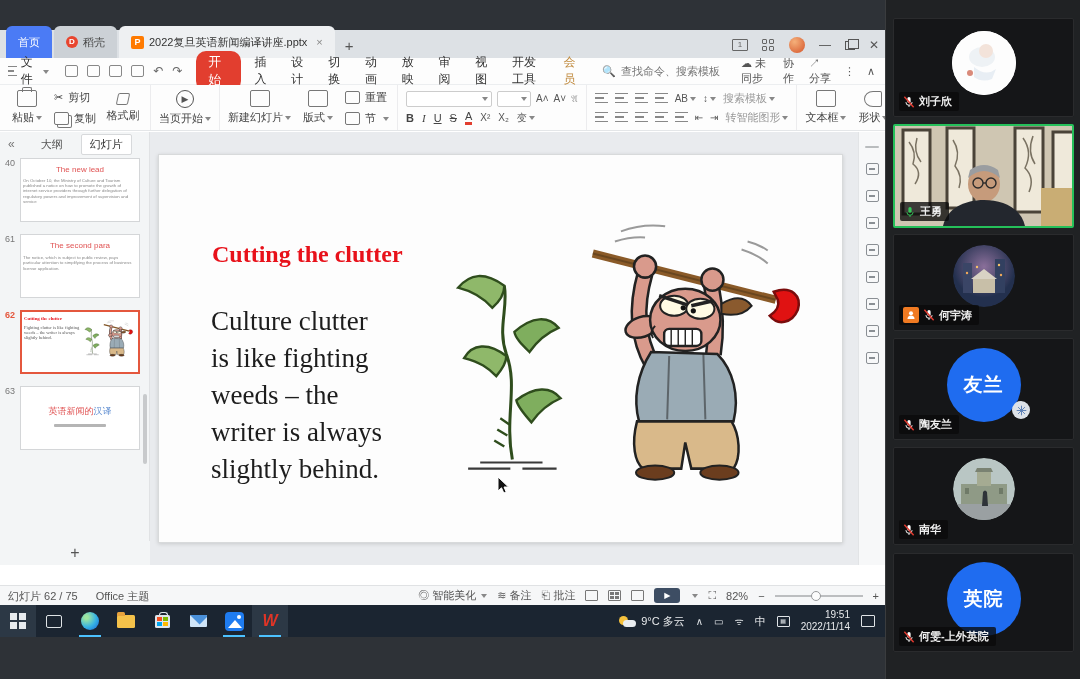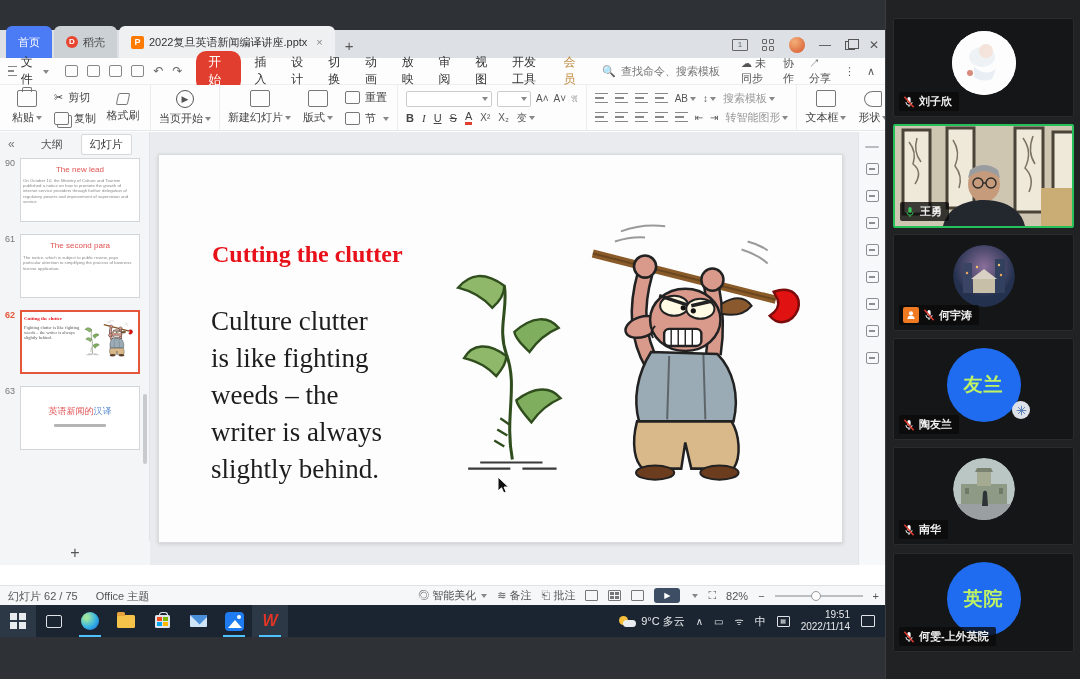--- a/index.html
+++ b/index.html
@@ -179,21 +179,21 @@
   
   .meetpanel { position:absolute; left:885px; top:0; width:195px; height:679px; background:#202224;
                border-left:1px solid #3a3c3e;font-weight:bold; }
   .tile { position:absolute; left:7px; width:181px; background:#151618; border:1px solid #2a2b2d;
           border-radius:2px; overflow:hidden; }
   .tile.speaking { border:2px solid #25c05a; }
   .namepill { position:absolute; left:5px; bottom:5px; background:rgba(10,10,10,.78); border-radius:2px;
               display:flex; align-items:center; gap:4px; padding:2px 7px 2px 4px; }
   .namepill span { color:#f0f0f0; font-size:11px; white-space:nowrap; }
   .av { position:absolute; left:50%; transform:translateX(-50%); border-radius:50%; }
-  .av-blue { background:#1f6cf0; color:#bef264; display:flex; align-items:center; justify-content:center;
+  .av-blue { background:#1f6cf0; color:#ffffff; display:flex; align-items:center; justify-content:center;
              font-size:19px; letter-spacing:1px; }
   .badge-host { width:16px; height:16px; background:#f07a22; border-radius:2px; display:flex;
                 align-items:center; justify-content:center; }
   .minibadge { position:absolute; width:18px; height:18px; border-radius:50%; background:#dde2e8;
                display:flex; align-items:center; justify-content:center; }
 
   .cursor { position:absolute; left:497px; top:476px; z-index:50; }
 </style>
 </head>
 <body>
@@ -488,21 +488,21 @@
       <div class="thumbs">
         <div class="thead">
           <span class="coll">«</span>
           <span class="ttab">大纲</span>
           <span class="ttab act">幻灯片</span>
         </div>
         <div class="tlist">
 
 
           <div class="titem">
-            <span class="tnum">90</span>
+            <span class="tnum">40</span>
             <div class="tslide">
               <div class="tti" style="font-size:8px;margin-top:2px;">The new lead</div>
               <div style="font-size:6px;color:#888;line-height:1.25;margin-top:4px;transform:scale(.72);transform-origin:0 0;width:138%;">On October 10, the Ministry of Culture and Tourism published a notice on how to promote the growth of internet service providers through further delegation of regulatory powers and improvement of supervision and service</div>
             </div>
           </div>
 
           <div class="titem">
             <span class="tnum">61</span>
             <div class="tslide">
               <div class="tti" style="font-size:8px;margin-top:2px;">The second para</div>

